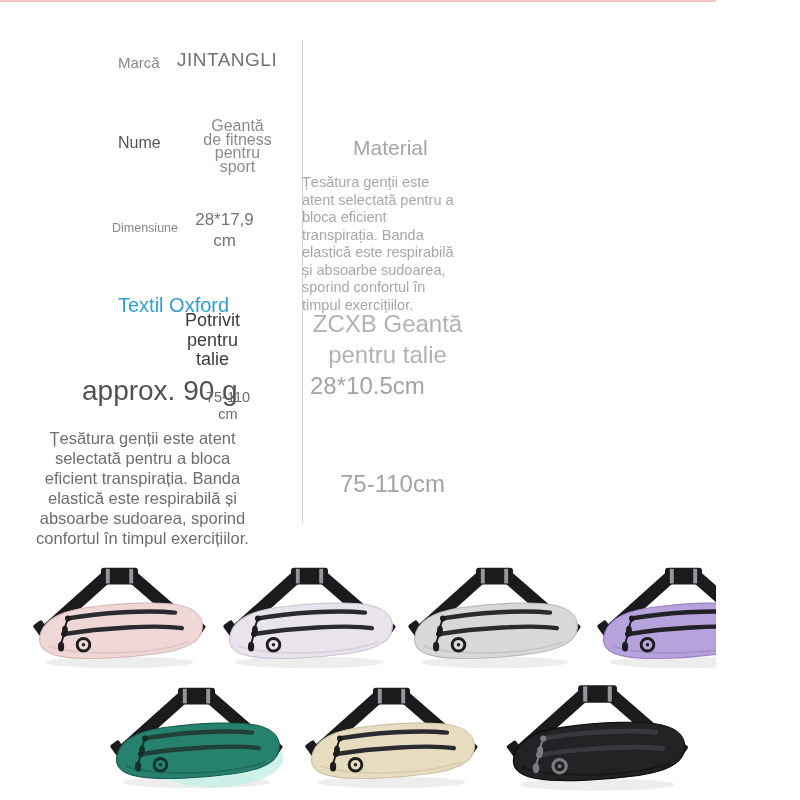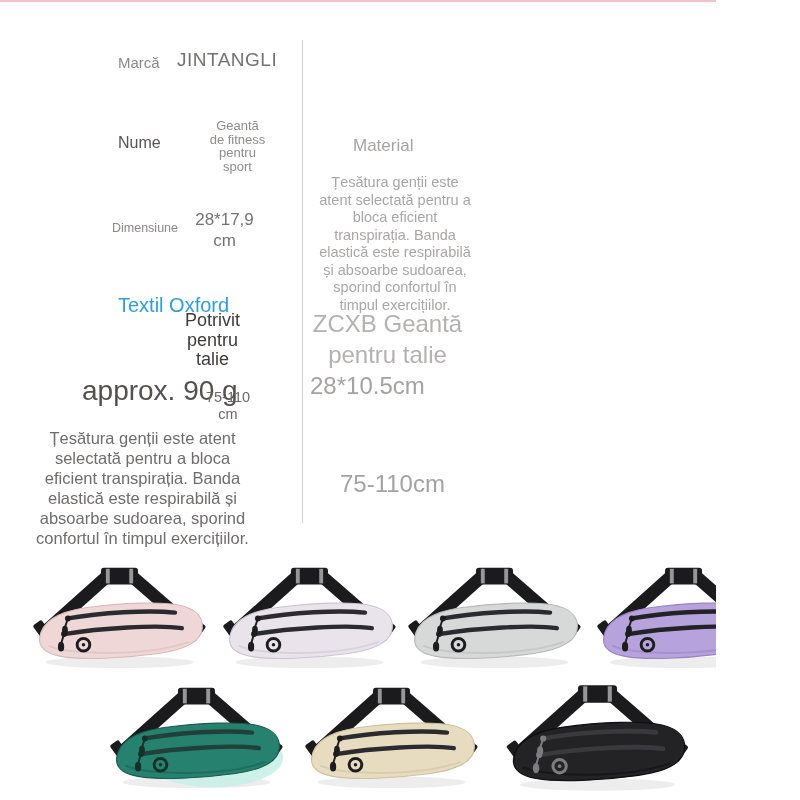--- a/index.html
+++ b/index.html
@@ -12,30 +12,30 @@
   }
   .pink-strip{position:absolute;top:0;left:0;width:800px;height:2px;background:#f3c3c7;}
   .divider{position:absolute;left:302px;top:40px;width:1px;height:483px;background:#b3b1b0;opacity:.6;}
   .pre{white-space:pre-line;}
   .t{position:absolute;}
 
   
   .lbl-marca{left:118px;top:54px;font-size:15px;color:#8b8988;}
   .val-brand{left:177px;top:49px;font-size:19px;color:#757372;letter-spacing:.5px;}
   .lbl-nume{left:118px;top:134px;font-size:16px;color:#565453;}
-  .val-nume{left:195px;top:119px;width:85px;font-size:13px;line-height:13.5px;color:#8e8c8b;text-align:center;}
+  .val-nume{left:195px;top:119px;width:85px;font-size:16px;line-height:13.5px;color:#8e8c8b;text-align:center;}
   .lbl-dim{left:112px;top:221px;font-size:12.5px;color:#8b8988;}
   .val-dim{left:182px;top:209px;width:85px;font-size:17px;line-height:21px;color:#767473;text-align:center;}
 
   
   .banner{left:340px;top:52px;width:430px;font-size:21px;color:#9c9a99;text-align:center;}
 
   
-  .mat-head{left:353px;top:136px;font-size:17px;color:#a7a5a4;}
-  .mat-body{left:302px;top:174px;width:186px;font-size:14.5px;line-height:17.5px;color:#a9a7a6;text-align:center;}
+  .mat-head{left:353px;top:136px;font-size:21px;color:#a7a5a4;}
+  .mat-body{left:302px;top:174px;width:186px;font-size:14.5px;line-height:17.5px;color:#a9a7a6;text-align:left;}
 
   
   .fabric{left:118px;top:294px;font-size:20px;color:#2f9fd6;}
   .fit{left:160px;top:311px;width:105px;font-size:18px;line-height:19.5px;color:#3e3c3b;text-align:center;}
   .weight{left:82px;top:375px;font-size:28px;color:#535150;}
   .strap-sm{left:197px;top:389px;width:62px;font-size:14.5px;line-height:17px;color:#6b6968;text-align:center;}
   .left-desc{left:25px;top:428px;width:235px;font-size:16.5px;line-height:20px;color:#6f6d6c;text-align:center;}
 
   
   .p-title{left:300px;top:308px;width:175px;font-size:24px;line-height:31px;color:#b4b2b1;text-align:center;}

